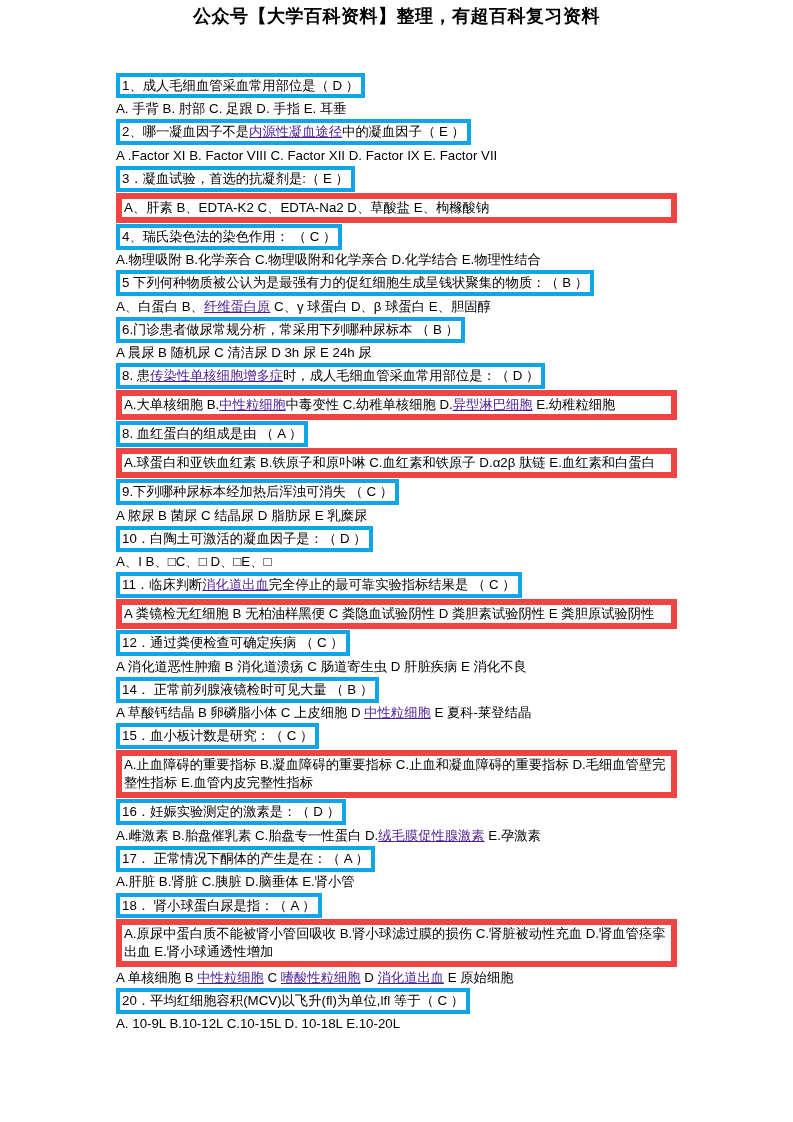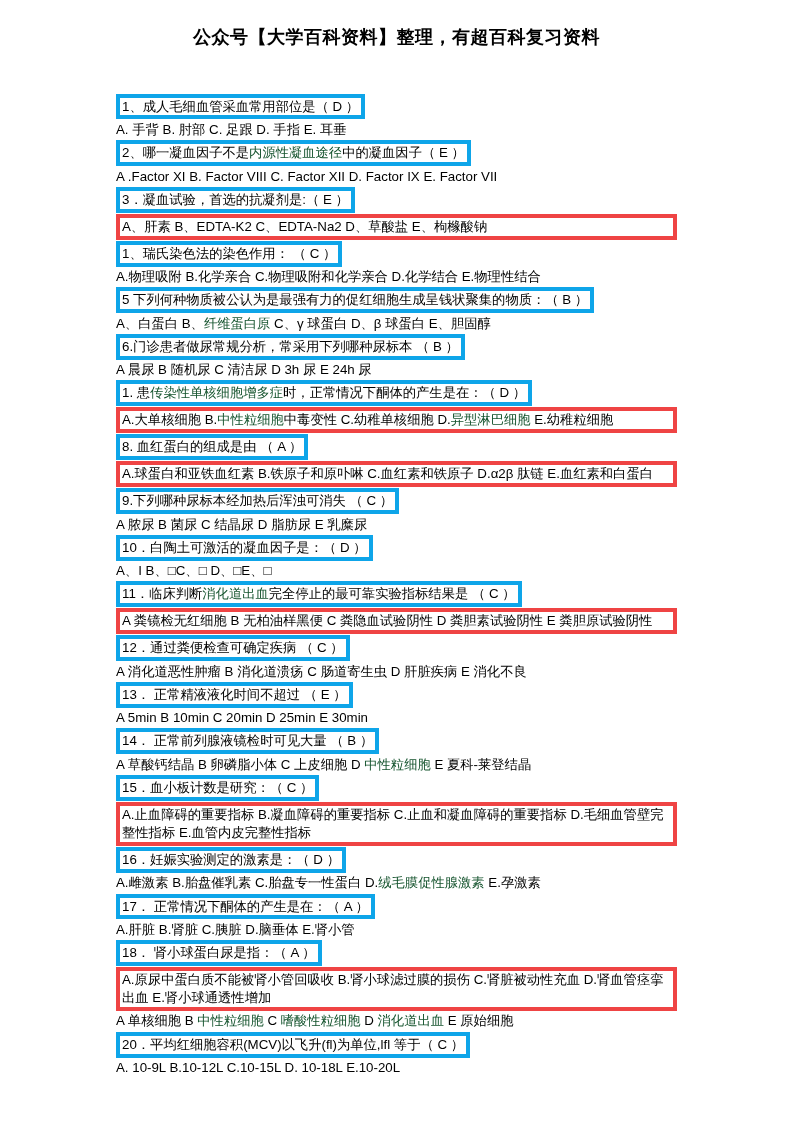--- a/index.html
+++ b/index.html
@@ -18,21 +18,21 @@
   .page {
     width: 793px;
     height: 1122px;
     box-sizing: border-box;
     position: relative;
   }
   .header {
     text-align: center;
     font-size: 18px;
     font-weight: bold;
-    padding-top: 25px;
+    padding-top: 4px;
     padding-bottom: 4px;
     letter-spacing: 0.5px;
     color: #000;
   }
   .content {
     margin: 40px 115px 0 115px;
     font-size: 13.3px;
     line-height: 1.48;
   }
   .line {
@@ -45,29 +45,30 @@
   .boxed {
     border: 4px solid #0ea5e9;
     display: inline-block;
     padding: 0 2px;
     margin: 0.5px 0;
     line-height: 1.35;
     max-width: 100%;
     box-sizing: border-box;
   }
   .boxed-full {
-    border: 4px solid #ef4444;
+    border: 6px solid #ef4444;
     display: block;
     padding: 0 2px;
     margin: 0.5px 0;
     line-height: 1.35;
     box-sizing: border-box;
   }
   .lnk {
-    color: #14532d;
+    color: #4c1d95;
+    text-decoration: underline;
   }
   .row {
     margin: 0;
     padding: 0;
   }
 </style>
 </head>
 <body>
 
 <div class="page">
@@ -83,33 +84,33 @@
         <div class="line"><span class="boxed"><span>2、哪一凝血因子不是</span><span class="lnk">内源性凝血途径</span><span>中的凝血因子（ E ）</span></span></div>
         <div class="line"><span class=""><span>A .Factor XI B. Factor VIII C. Factor XII D. Factor IX E. Factor VII</span></span></div>
       </div>
       <div class="row">
         <div class="line"><span class="boxed"><span>3．凝血试验，首选的抗凝剂是:（ E ）</span></span></div>
         <div class="line">
           <span class="boxed-full"><span>A、肝素 B、EDTA-K2 C、EDTA-Na2 D、草酸盐 E、枸橼酸钠</span></span>
         </div>
       </div>
       <div class="row">
-        <div class="line"><span class="boxed"><span>1、瑞氏染色法的染色作用：  （ C ）</span></span></div>
+        <div class="line"><span class="boxed"><span>4、瑞氏染色法的染色作用：  （ C ）</span></span></div>
         <div class="line"><span class=""><span>A.物理吸附 B.化学亲合 C.物理吸附和化学亲合 D.化学结合 E.物理性结合</span></span></div>
       </div>
       <div class="row">
         <div class="line"><span class="boxed"><span>5 下列何种物质被公认为是最强有力的促红细胞生成呈钱状聚集的物质：（ B ）</span></span></div>
         <div class="line"><span class=""><span>A、白蛋白 B、</span><span class="lnk">纤维蛋白原</span><span> C、γ 球蛋白 D、β 球蛋白 E、胆固醇</span></span></div>
       </div>
       <div class="row">
         <div class="line"><span class="boxed"><span>6.门诊患者做尿常规分析，常采用下列哪种尿标本 （ B ）</span></span></div>
         <div class="line"><span class=""><span>A 晨尿 B 随机尿 C 清洁尿 D 3h 尿 E 24h 尿</span></span></div>
       </div>
       <div class="row">
-        <div class="line"><span class="boxed"><span>1. 患</span><span class="lnk">传染性单核细胞增多症</span><span>时，正常情况下酮体的产生是在：（ D ）</span></span></div>
+        <div class="line"><span class="boxed"><span>8. 患</span><span class="lnk">传染性单核细胞增多症</span><span>时，成人毛细血管采血常用部位是：（ D ）</span></span></div>
         <div class="line">
           <span class="boxed-full"><span>A.大单核细胞 B.</span><span class="lnk">中性粒细胞</span><span>中毒变性 C.幼稚单核细胞 D.</span><span class="lnk">异型淋巴细胞</span><span> E.幼稚粒细胞</span></span>
         </div>
       </div>
       <div class="row">
         <div class="line"><span class="boxed"><span>8. 血红蛋白的组成是由 （ A ）</span></span></div>
         <div class="line">
           <span class="boxed-full"><span>A.球蛋白和亚铁血红素 B.铁原子和原卟啉 C.血红素和铁原子 D.α2β 肽链 E.血红素和白蛋白</span></span>
         </div>
       </div>
@@ -123,24 +124,20 @@
       </div>
       <div class="row">
         <div class="line"><span class="boxed"><span>11．临床判断</span><span class="lnk">消化道出血</span><span>完全停止的最可靠实验指标结果是 （ C ）</span></span></div>
         <div class="line">
           <span class="boxed-full"><span>A 粪镜检无红细胞 B 无柏油样黑便 C 粪隐血试验阴性 D 粪胆素试验阴性 E 粪胆原试验阴性</span></span>
         </div>
       </div>
       <div class="row">
         <div class="line"><span class="boxed"><span>12．通过粪便检查可确定疾病 （ C ）</span></span></div>
         <div class="line"><span class=""><span>A 消化道恶性肿瘤 B 消化道溃疡 C 肠道寄生虫 D 肝脏疾病 E 消化不良</span></span></div>
-      </div>
-      <div class="row">
-        <div class="line"><span class="boxed"><span>13． 正常精液液化时间不超过 （ E ）</span></span></div>
-        <div class="line"><span class=""><span>A 5min B 10min C 20min D 25min E 30min</span></span></div>
       </div>
       <div class="row">
         <div class="line"><span class="boxed"><span>14． 正常前列腺液镜检时可见大量 （ B ）</span></span></div>
         <div class="line"><span class=""><span>A 草酸钙结晶 B 卵磷脂小体 C 上皮细胞 D </span><span class="lnk">中性粒细胞</span><span> E 夏科-莱登结晶</span></span></div>
       </div>
       <div class="row">
         <div class="line"><span class="boxed"><span>15．血小板计数是研究：（ C ）</span></span></div>
         <div class="line">
           <span class="boxed-full"><span>A.止血障碍的重要指标 B.凝血障碍的重要指标 C.止血和凝血障碍的重要指标 D.毛细血管壁完整性指标 E.血管内皮完整性指标</span></span>
         </div>

